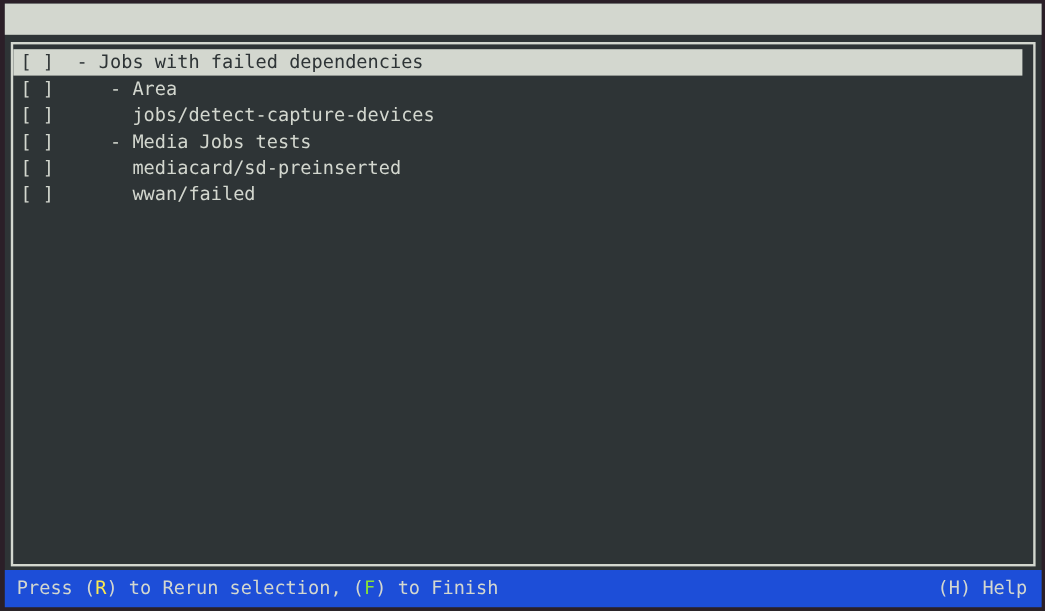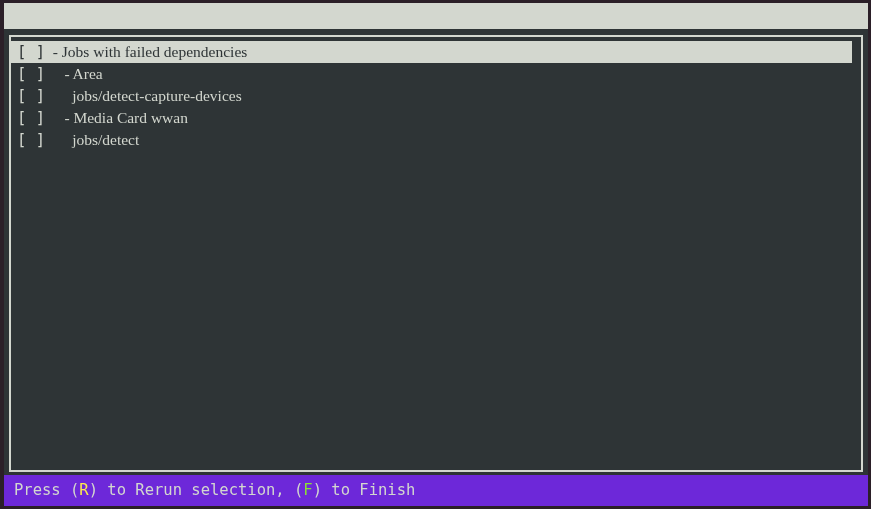--- a/index.html
+++ b/index.html
@@ -87,34 +87,33 @@
   }
 
   .cbox {
     color: #d3d7cf;
   }
   .row.selected .cbox {
     color: #2e3436;
   }
   .label {
     color: #d3d7cf;
-    font-family: Liberation Serif, serif;
   }
   .row.selected .label {
     color: #2e3436;
   }
 
   
   .statusbar {
     position: absolute;
     left: 0;
     bottom: 0;
     width: 864px;
     height: 31px;
-    background: #6d28d9;
+    background: #1d4ed8;
     color: #d3d7cf;
     font-size: 15.5px;
     line-height: 31px;
     white-space: pre;
   }
   .status-left {
     position: absolute;
     left: 10px;
     top: 0;
     white-space: pre;
@@ -137,22 +136,24 @@
 
   <div class="titlebar">
     <span class="title-text">Select jobs to re-run</span>
   </div>
 
   <div class="frame">
     <ul class="list" id="job-list">
         <li class="row selected"><span class="cbox">[ ]</span><span class="label">  - Jobs with failed dependencies</span></li>
         <li class="row"><span class="cbox">[ ]</span><span class="label">     - Area</span></li>
         <li class="row"><span class="cbox">[ ]</span><span class="label">       jobs/detect-capture-devices</span></li>
-        <li class="row"><span class="cbox">[ ]</span><span class="label">     - Media Card wwan</span></li>
-        <li class="row"><span class="cbox">[ ]</span><span class="label">       jobs/detect</span></li>
+        <li class="row"><span class="cbox">[ ]</span><span class="label">     - Media Jobs tests</span></li>
+        <li class="row"><span class="cbox">[ ]</span><span class="label">       mediacard/sd-preinserted</span></li>
+        <li class="row"><span class="cbox">[ ]</span><span class="label">       wwan/failed</span></li>
       </ul>
   </div>
 
   <div class="statusbar">
     <span class="status-left"><span>Press </span><span><span>(</span><span class="key-rerun">R</span><span>)</span></span><span> to Rerun selection, </span><span><span>(</span><span class="key-finish">F</span><span>)</span></span><span> to Finish</span></span>
+    <span class="status-right key-help">(H) Help</span>
   </div>
 
 </div>
 
 </body></html>

